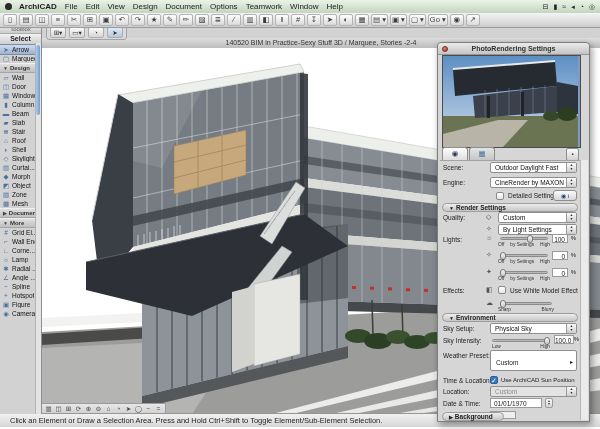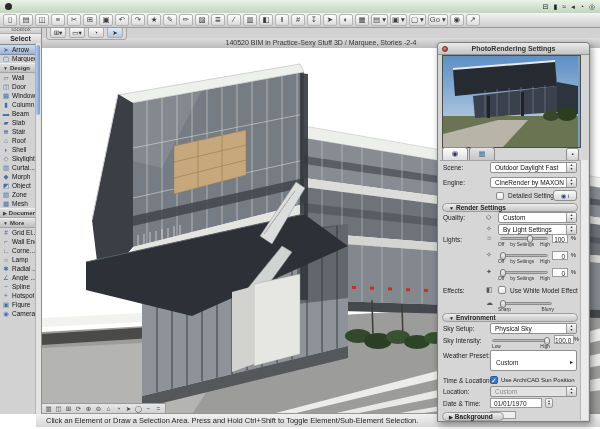--- a/index.html
+++ b/index.html
@@ -31,21 +31,21 @@
   .tb-sec .tri{font-size:5px;color:#444;}
   .tb-scroll{position:absolute;right:0;top:18px;bottom:0;width:5px;background:#e4e4e4;border-left:1px solid #b3b3b3;}
   .tb-thumb{position:absolute;top:2px;left:0;width:4px;height:70px;border-radius:2px;background:linear-gradient(90deg,#aecbe9,#6f9fd6);}
   
   .viewport{position:absolute;left:41px;top:38px;right:0;bottom:15px;background:#fff;border-left:1px solid #8a8a8a;z-index:2;}
   .vp-title{height:10px;background:linear-gradient(#dedede,#bcbcbc);border-bottom:1px solid #8f8f8f;font-size:7px;color:#333;text-align:center;line-height:10px;white-space:nowrap;overflow:hidden;}
   .scene3d{position:absolute;top:10px;left:0;width:559px;height:366px;}
   .vp-tools{position:absolute;left:0;bottom:0;height:10px;display:flex;align-items:center;gap:1px;background:linear-gradient(#e8e8e8,#cfcfcf);border-top:1px solid #9b9b9b;border-right:1px solid #9b9b9b;padding:0 2px;z-index:3;}
   .vpi{width:9px;height:8px;font-size:6.5px;line-height:8px;text-align:center;color:#444;}
   
-  .statusbar{position:absolute;left:0;right:0;bottom:2px;height:13px;background:linear-gradient(#f1f1f1,#d7d7d7);border-top:1px solid #969696;font-size:7.5px;line-height:13px;color:#1d1d1d;padding-left:10px;z-index:3;white-space:nowrap;margin-left:36px;}
+  .statusbar{position:absolute;left:0;right:0;bottom:2px;height:13px;background:linear-gradient(#f1f1f1,#d7d7d7);border-top:1px solid #969696;font-size:7.5px;line-height:13px;color:#1d1d1d;padding-left:10px;z-index:3;white-space:nowrap;}
   
   .palette{position:absolute;left:437px;top:42px;width:151px;height:378px;background:#d6d6d6;border:1px solid #7d7d7d;border-radius:4px 4px 0 0;box-shadow:2px 3px 7px rgba(0,0,0,.4);z-index:7;}
   .p-title{height:11px;background:linear-gradient(#eaeaea,#c4c4c4);border-bottom:1px solid #949494;border-radius:4px 4px 0 0;font-size:7px;font-weight:bold;color:#333;text-align:center;line-height:11px;position:relative;}
   .p-close{position:absolute;left:4px;top:2.5px;width:6px;height:6px;border-radius:50%;background:radial-gradient(circle at 35% 30%,#e28a7a,#9e2f24);border:1px solid #772a20;box-sizing:border-box;}
   .p-preview{position:absolute;top:12px;left:4px;width:137px;height:91px;border:1px solid #4c4c4c;overflow:hidden;background:#7d9cc0;}
   .p-tabs{position:absolute;top:104px;left:4px;display:flex;gap:1px;}
   .p-tab{width:24px;height:12px;border:1px solid #8d8d8d;border-bottom:none;border-radius:3px 3px 0 0;background:linear-gradient(#e3e3e3,#c6c6c6);font-size:7.5px;text-align:center;line-height:12px;color:#2e3560;}
   .p-tab.active{background:linear-gradient(#fdfdfd,#dedede);}
   .p-tab.t2{color:#44709f;}
   .p-optbtn{position:absolute;top:105px;right:10px;width:11px;height:11px;border:1px solid #8d8d8d;border-radius:2px;background:linear-gradient(#fafafa,#d2d2d2);font-size:6px;line-height:11px;text-align:center;color:#333;}
@@ -84,20 +84,33 @@
   
   .watermark{position:absolute;left:444px;top:401px;z-index:9;font-size:17px;font-weight:bold;color:#3a3a3a;letter-spacing:1px;white-space:nowrap;text-shadow:0 0 1px #fff,0 0 2px #fff,1px 1px 1px rgba(255,255,255,.7);}
 </style>
 </head>
 <body>
 
 <div class="screen">
 
   <div class="menubar">
     <span class="apple"></span>
+    <div class="menus">
+
+    <span class="menu-item">ArchiCAD</span>
+        <span class="menu-item">File</span>
+        <span class="menu-item">Edit</span>
+        <span class="menu-item">View</span>
+        <span class="menu-item">Design</span>
+        <span class="menu-item">Document</span>
+        <span class="menu-item">Options</span>
+        <span class="menu-item">Teamwork</span>
+        <span class="menu-item">Window</span>
+        <span class="menu-item">Help</span>
+      </div>
     <div class="mb-status">
 
     <span>⊟</span>
         <span>▮</span>
         <span>≈</span>
         <span>◂</span>
         <span>◔</span>
         <span>◎</span>
       </div>
   </div>

